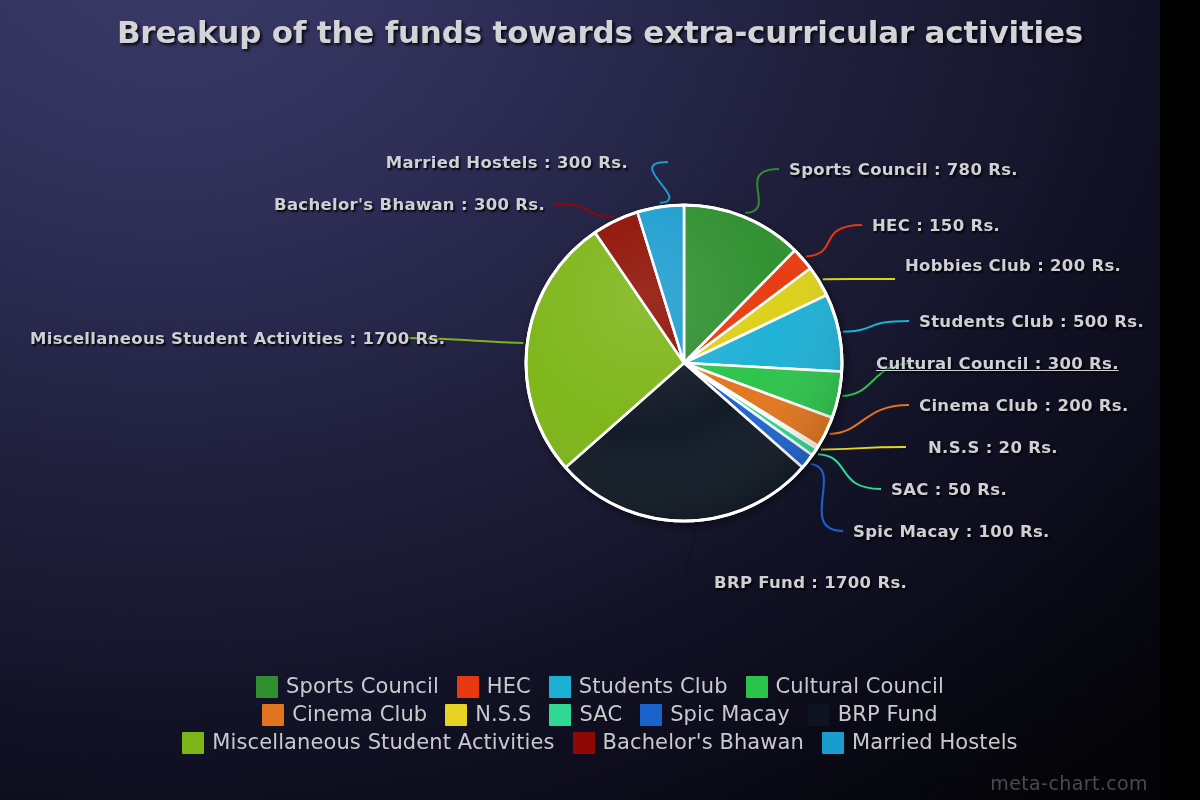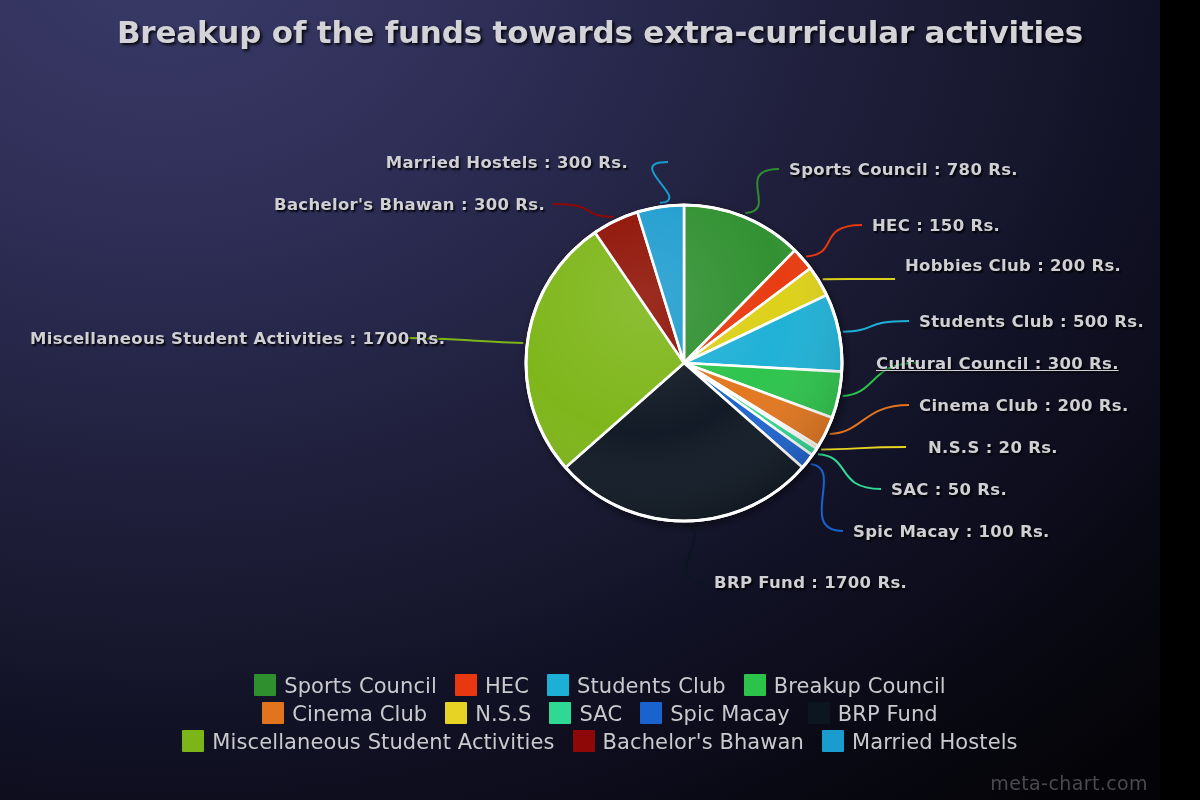--- a/index.html
+++ b/index.html
@@ -72,21 +72,21 @@
   }
   .legend-row {
     display: flex;
     flex-wrap: nowrap;
     justify-content: center;
     align-items: center;
     height: 28px;
   }
   .legend-item {
     display: flex;
-    align-items: flex-start;
+    align-items: flex-end;
     margin: 0 9px;
     white-space: nowrap;
   }
   .legend-swatch {
     width: 22px;
     height: 22px;
     margin-right: 8px;
     flex: 0 0 auto;
     border-radius: 1px;
   }
@@ -210,21 +210,21 @@
         <div class="legend-item">
           <span class="legend-swatch" style="background: rgb(232, 56, 15);"></span>
           <span class="legend-text">HEC</span>
         </div>
         <div class="legend-item">
           <span class="legend-swatch" style="background: rgb(28, 176, 214);"></span>
           <span class="legend-text">Students Club</span>
         </div>
         <div class="legend-item">
           <span class="legend-swatch" style="background: rgb(43, 195, 74);"></span>
-          <span class="legend-text">Breakup Council</span>
+          <span class="legend-text">Cultural Council</span>
         </div>
       </div>
       <div class="legend-row">
         <div class="legend-item">
           <span class="legend-swatch" style="background: rgb(226, 116, 30);"></span>
           <span class="legend-text">Cinema Club</span>
         </div>
         <div class="legend-item">
           <span class="legend-swatch" style="background: rgb(230, 211, 36);"></span>
           <span class="legend-text">N.S.S</span>

